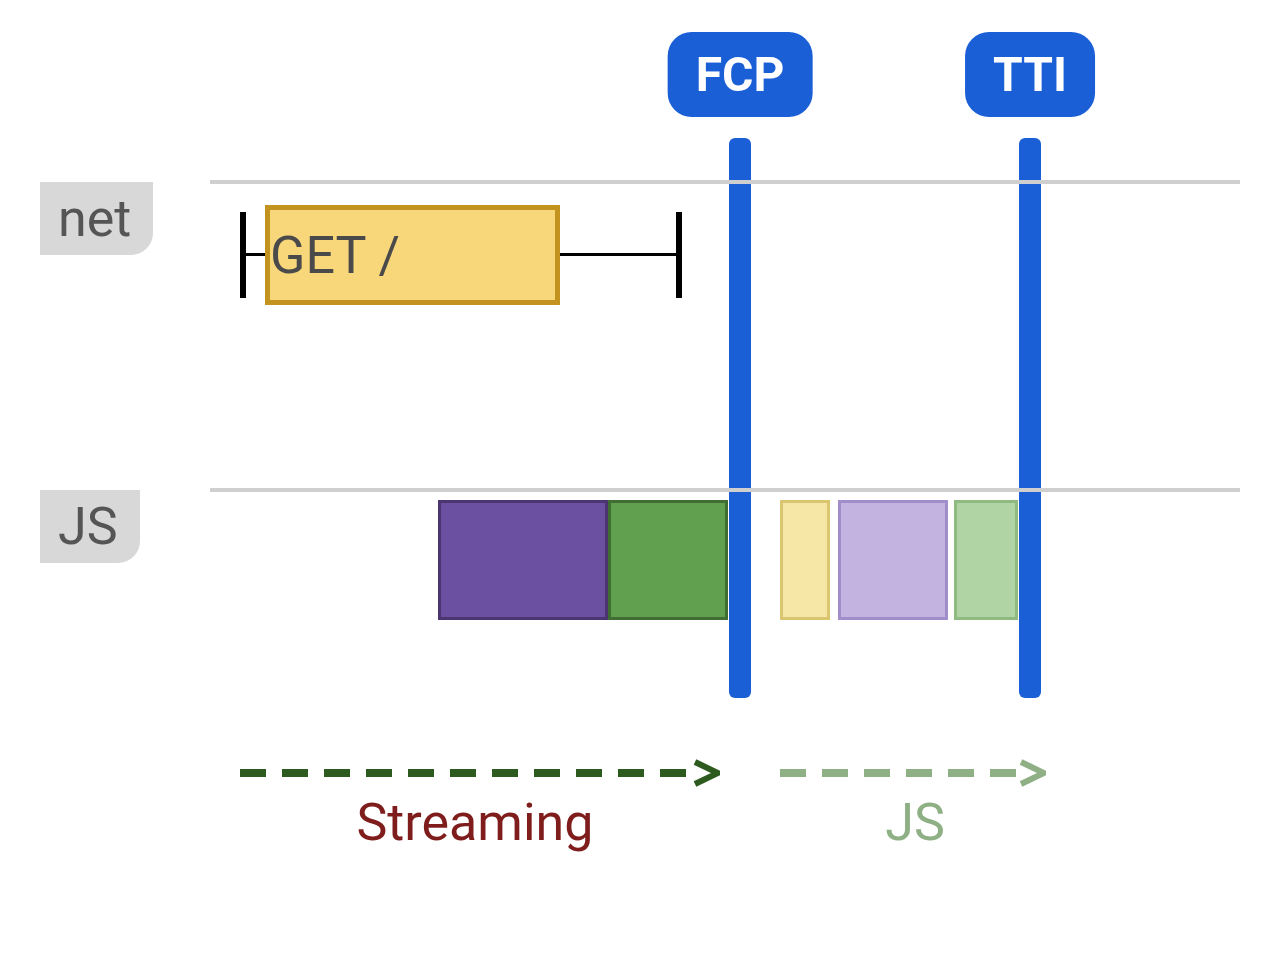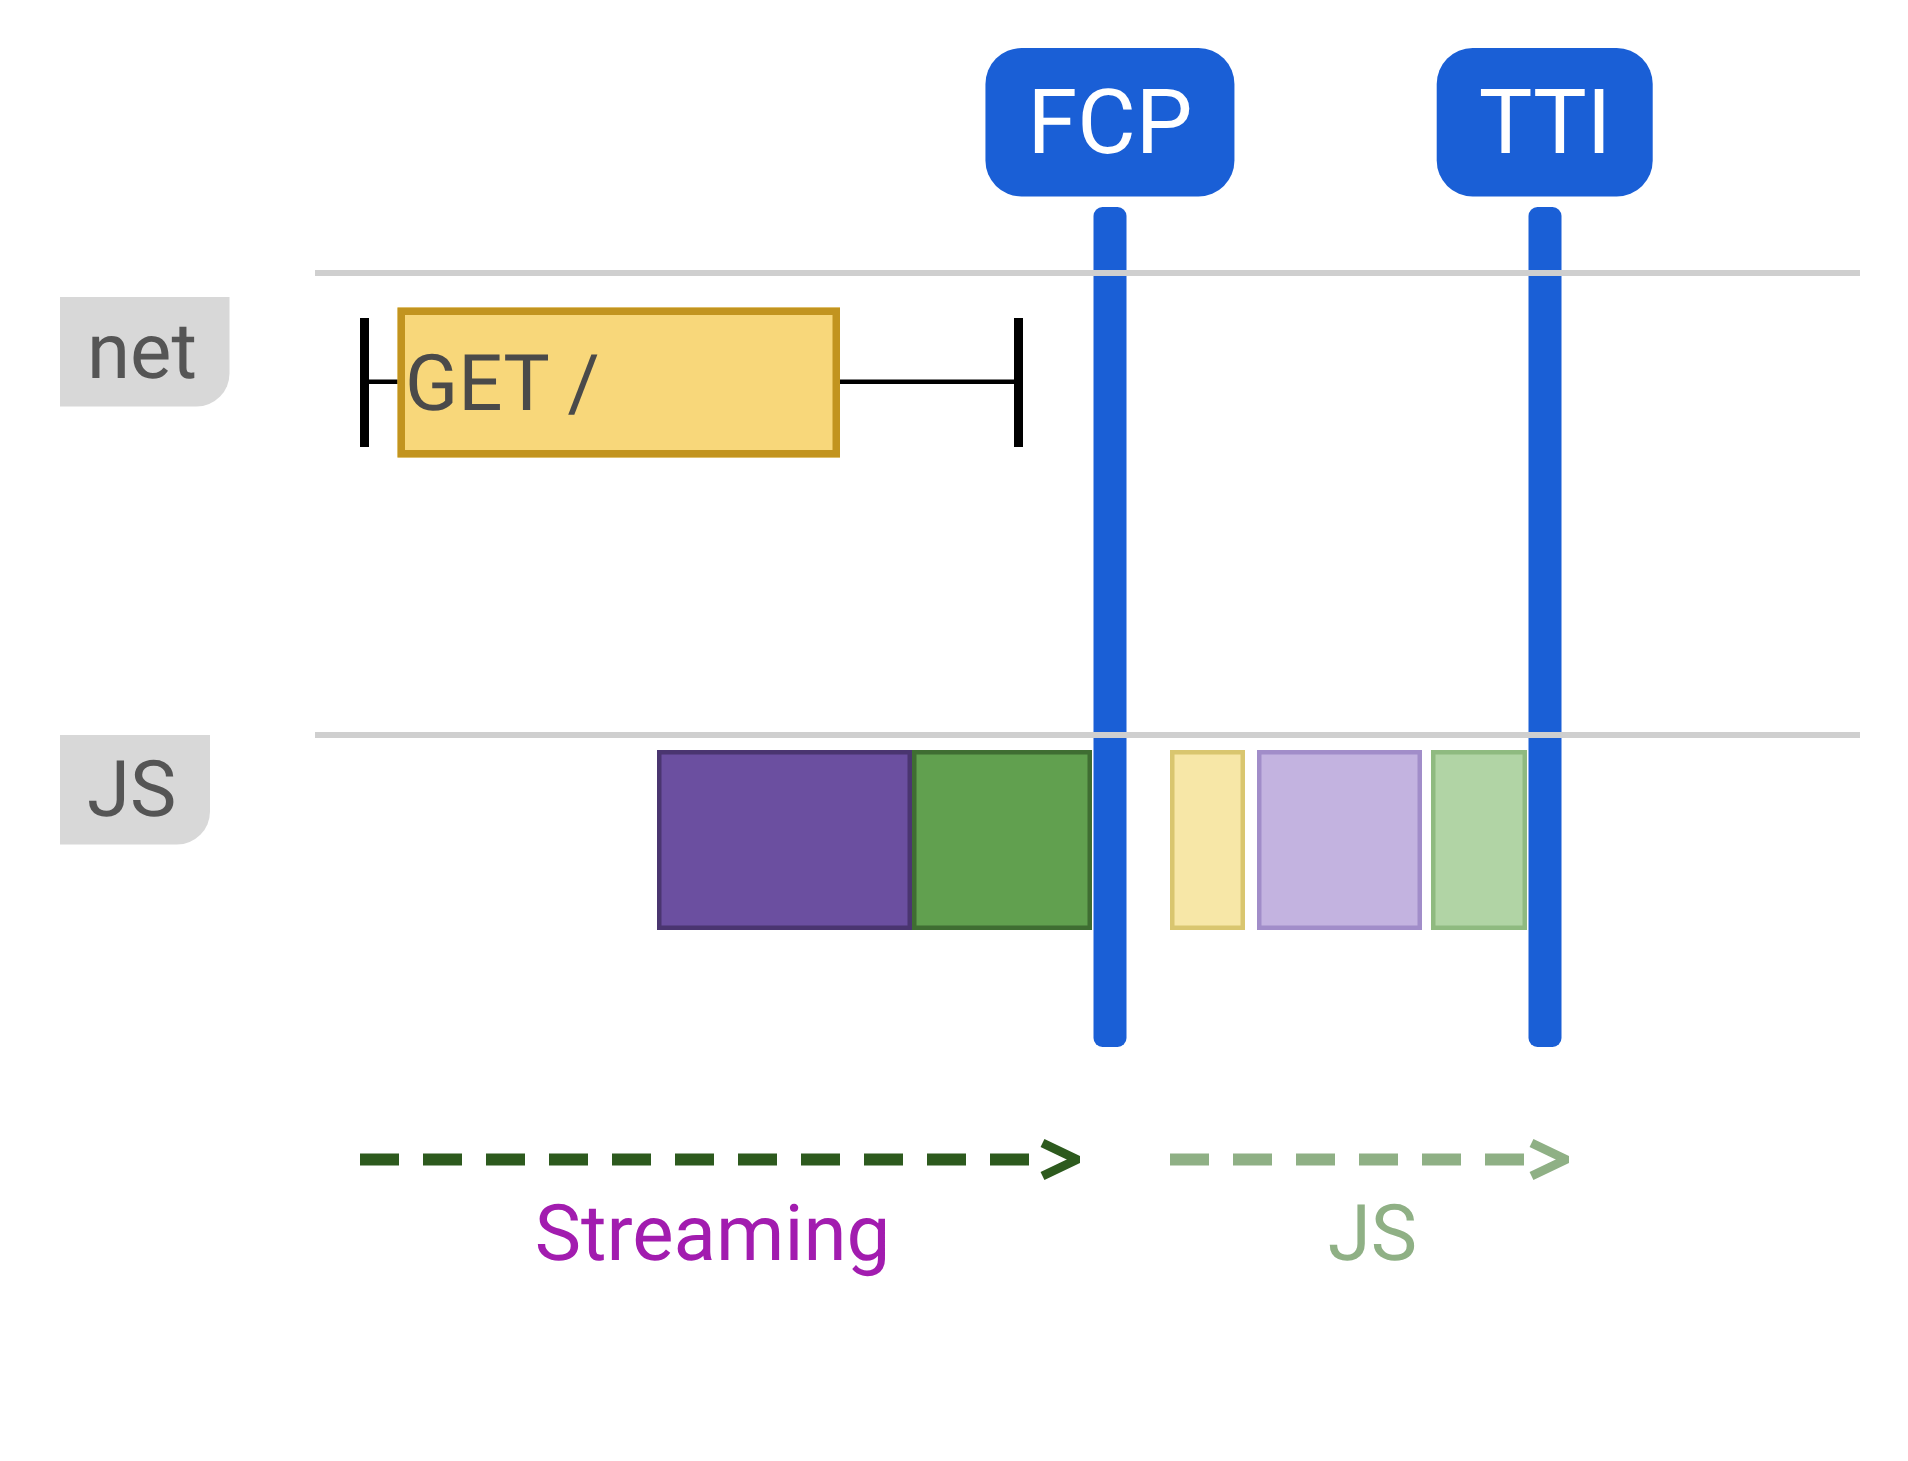--- a/index.html
+++ b/index.html
@@ -33,22 +33,22 @@
     background: #cfcfcf;
   }
   
   .marker {
     position: absolute;
   }
   .marker-badge {
     position: absolute;
     background: #1a5fd6;
     color: #fff;
-    font-weight: 400;
-    font-size: 60px;
+    font-weight: 700;
+    font-size: 48px;
     padding: 14px 28px;
     border-radius: 24px;
     white-space: nowrap;
     transform: translateX(-50%);
   }
   .marker-line {
     position: absolute;
     width: 22px;
     background: #1a5fd6;
     border-radius: 6px;
@@ -87,40 +87,40 @@
   .b-green  { background: #61a04f; border: 3px solid #3f6d32; }
   .b-yellow-l { background: #f7e7a7; border: 3px solid #d9c66f; }
   .b-purple-l { background: #c3b3e0; border: 3px solid #a18dc9; }
   .b-green-l  { background: #b1d4a5; border: 3px solid #8fba80; }
   
   .phase-label {
     position: absolute;
     font-size: 52px;
     text-align: center;
   }
-  .phase-dark { color: #a21caf; }
+  .phase-dark { color: #7f1d1d; }
   .phase-light { color: #8fb085; }
 </style>
 </head>
 <body>
 
 <div class="diagram">
 
   <div class="marker" style="left:700px; top:0;">
     <div class="marker-badge" style="top:12px;">FCP</div>
     <div class="marker-line" style="top:118px; height:560px;"></div>
   </div>
 
   <div class="marker" style="left:990px; top:0;">
     <div class="marker-badge" style="top:12px;text-align:center;">TTI</div>
     <div class="marker-line" style="top:118px; height:560px;"></div>
   </div>
 
   <div class="track-rule" style="left:170px; top:160px; width:1030px;"></div>
-  <div class="track-label" style="left:0; top:178px;">net</div>
+  <div class="track-label" style="left:0; top:162px;">net</div>
 
   <div class="net-span">
     <div class="net-cap" style="left:200px; top:192px; height:86px;"></div>
     <div class="net-cap" style="left:636px; top:192px; height:86px;"></div>
     <div class="net-line" style="left:203px; top:233px; width:435px;"></div>
     <div class="net-box" style="left:225px; top:185px; width:295px; height:100px;">
       <span>GET /</span>
     </div>
   </div>
 

